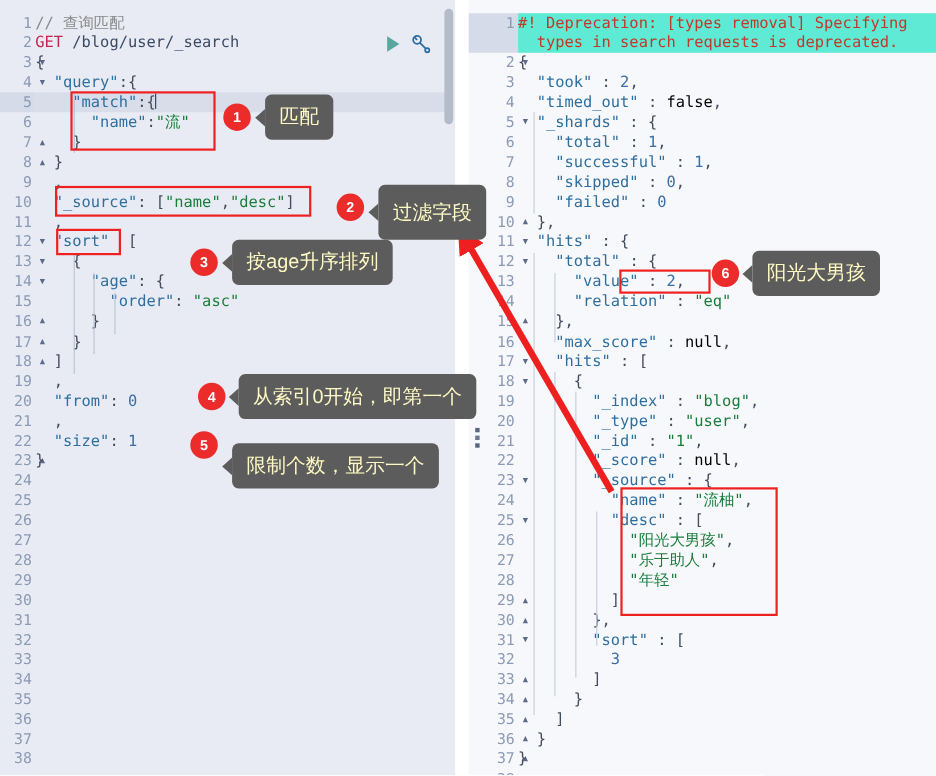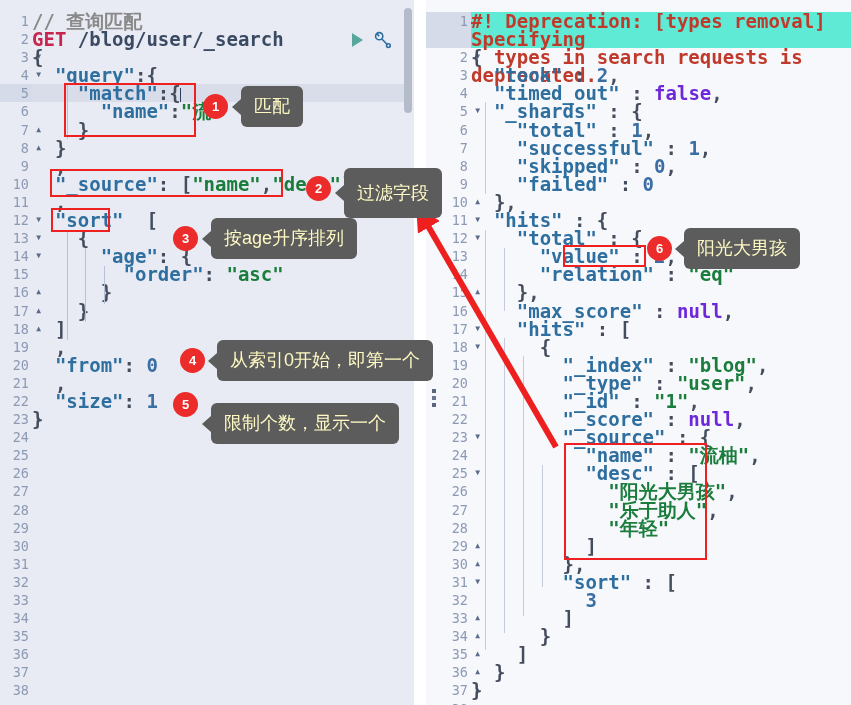--- a/index.html
+++ b/index.html
@@ -60,41 +60,40 @@
     color: #5c6b88;
     font-size: 8px;
     line-height: 18.1px;
   }
   .gutter .ln.hl { background: #d5dbe8; }
 
   
   .code {
     position: absolute;
     top: 12px;
-    font-size: 19px;
+    font-size: 14px;
     line-height: 18.1px;
     white-space: pre;
     color: #2a3f5f;
-    font-weight: bold;
   }
   #left-panel  .code { left: 32px; width: 380px; }
   #right-panel .code { left: 45px; width: 380px; }
 
   .code .row { height: 18.1px; position: relative; }
   .code .row.tall { height: 36.2px; white-space: pre-wrap; }
   .code .row.hl {
     background: #d8dde9;
   }
   #right-panel .code .row.hl { background: #5eead4; }
 
   
   .k   { color: #2f6f9f; }            
   .s   { color: #1a7d3c; }            
   .n   { color: #3a6ea5; }            
-  .b   { color: #6d28d9; }            
+  .b   { color: #000000; }            
   .p   { color: #444d5e; }            
   .cmt { color: #8a8a8a; }            
   .meth{ color: #c7254e; }            
   .url { color: #3b4a63; }            
   .dep { color: #c0392b; }            
 
   
   .guide {
     position: absolute;
     width: 1px;

